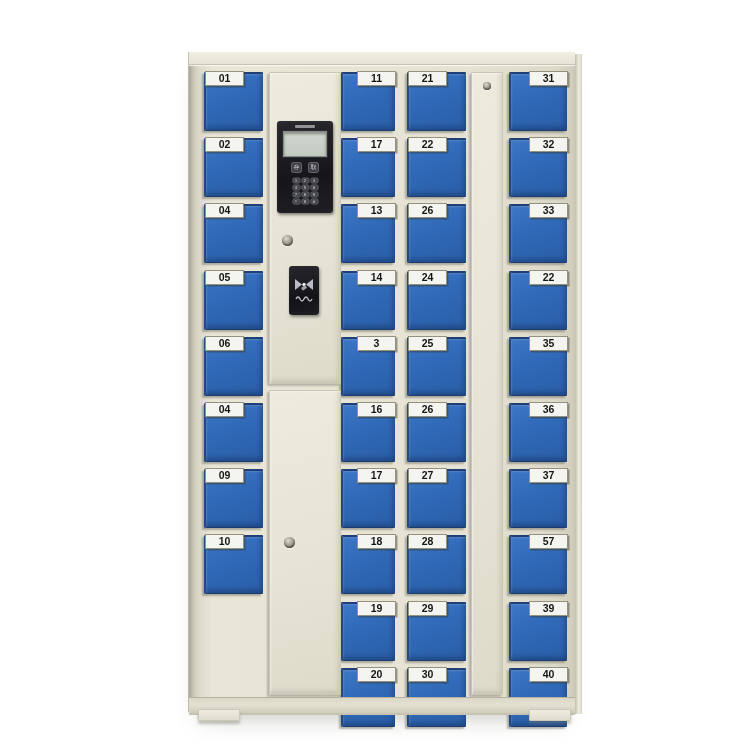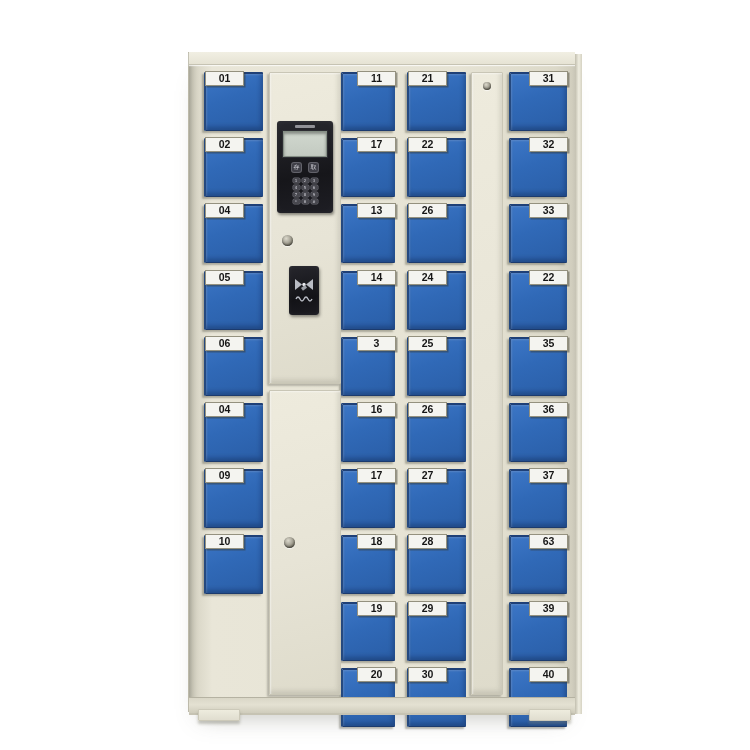--- a/index.html
+++ b/index.html
@@ -248,21 +248,21 @@
         <div class="door">
           <span class="tag tag-right">35</span>
         </div>
         <div class="door">
           <span class="tag tag-right">36</span>
         </div>
         <div class="door">
           <span class="tag tag-right">37</span>
         </div>
         <div class="door">
-          <span class="tag tag-right">63</span>
+          <span class="tag tag-right">57</span>
         </div>
         <div class="door">
           <span class="tag tag-right">39</span>
         </div>
         <div class="door">
           <span class="tag tag-right">40</span>
         </div>
       </div>
 
     <div class="control-door cream">

